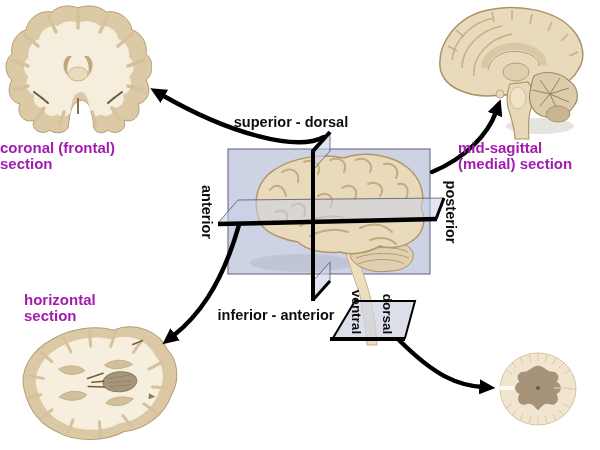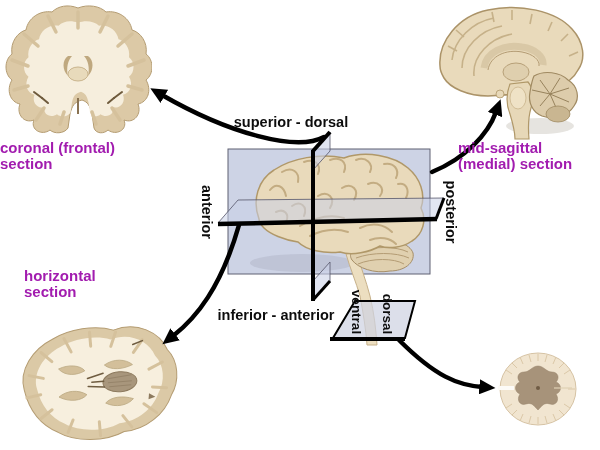--- a/index.html
+++ b/index.html
@@ -266,18 +266,18 @@
   <div class="sec" style="left:0px;top:140px;width:156px">
     <div>coronal (frontal)</div>
     <div>section</div>
   </div>
 
   <div class="sec" style="left:458px;top:140px;width:160px">
     <div>mid-sagittal</div>
     <div>(medial) section</div>
   </div>
 
-  <div class="sec" style="left:24px;top:268px;width:140px">
+  <div class="sec" style="left:24px;top:292px;width:140px">
     <div>horizontal</div>
     <div>section</div>
   </div>
 
 </div>
 
 </body></html>

